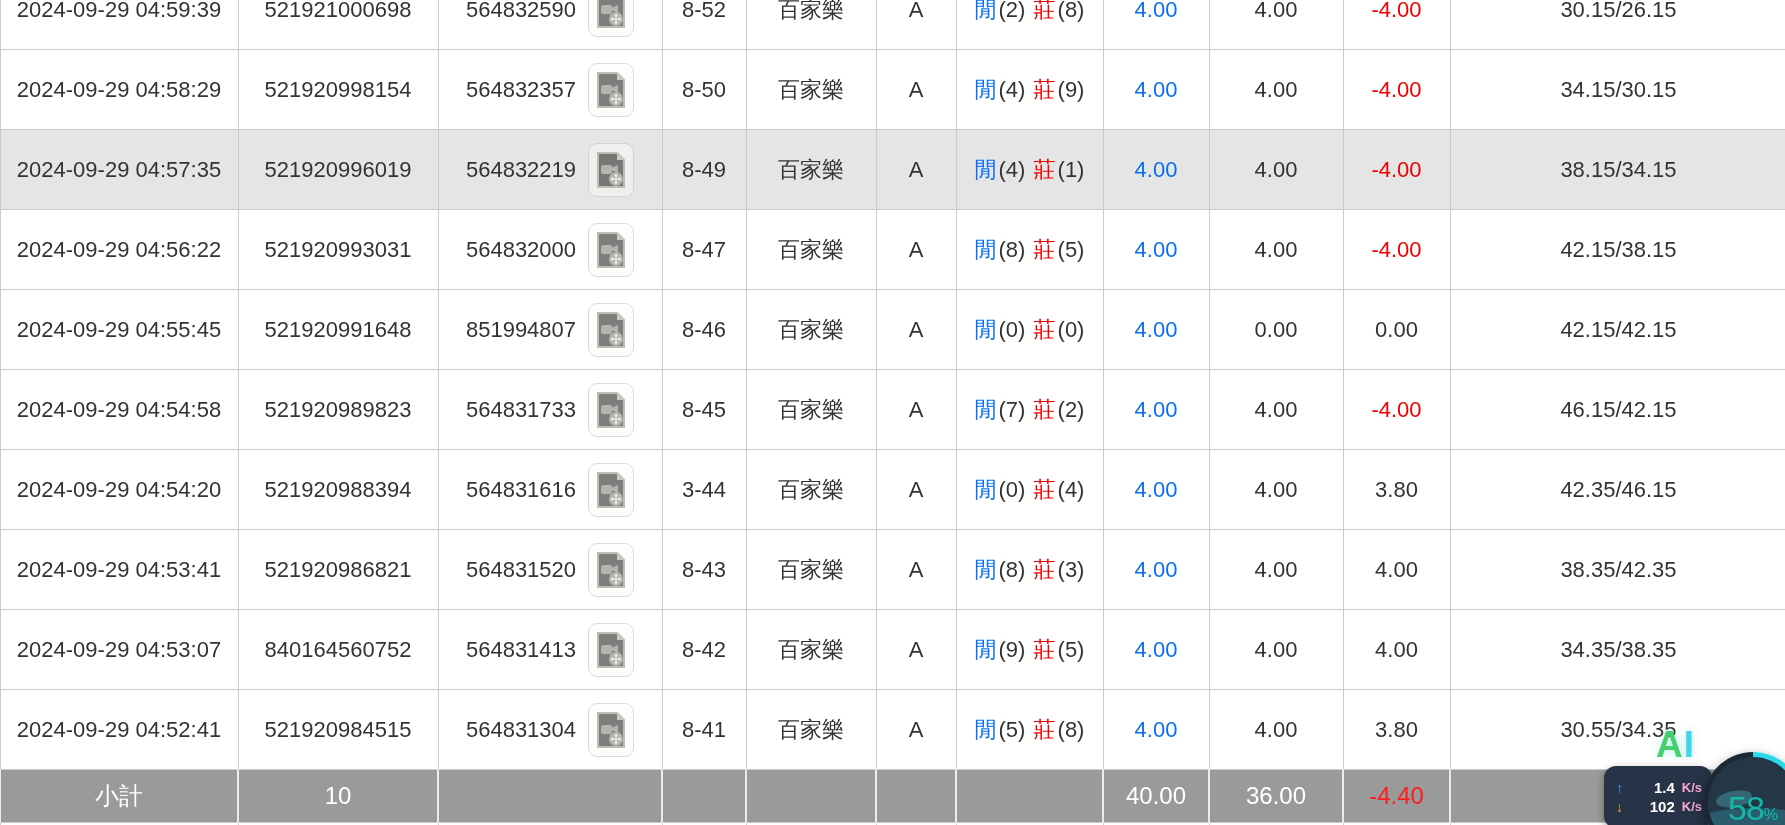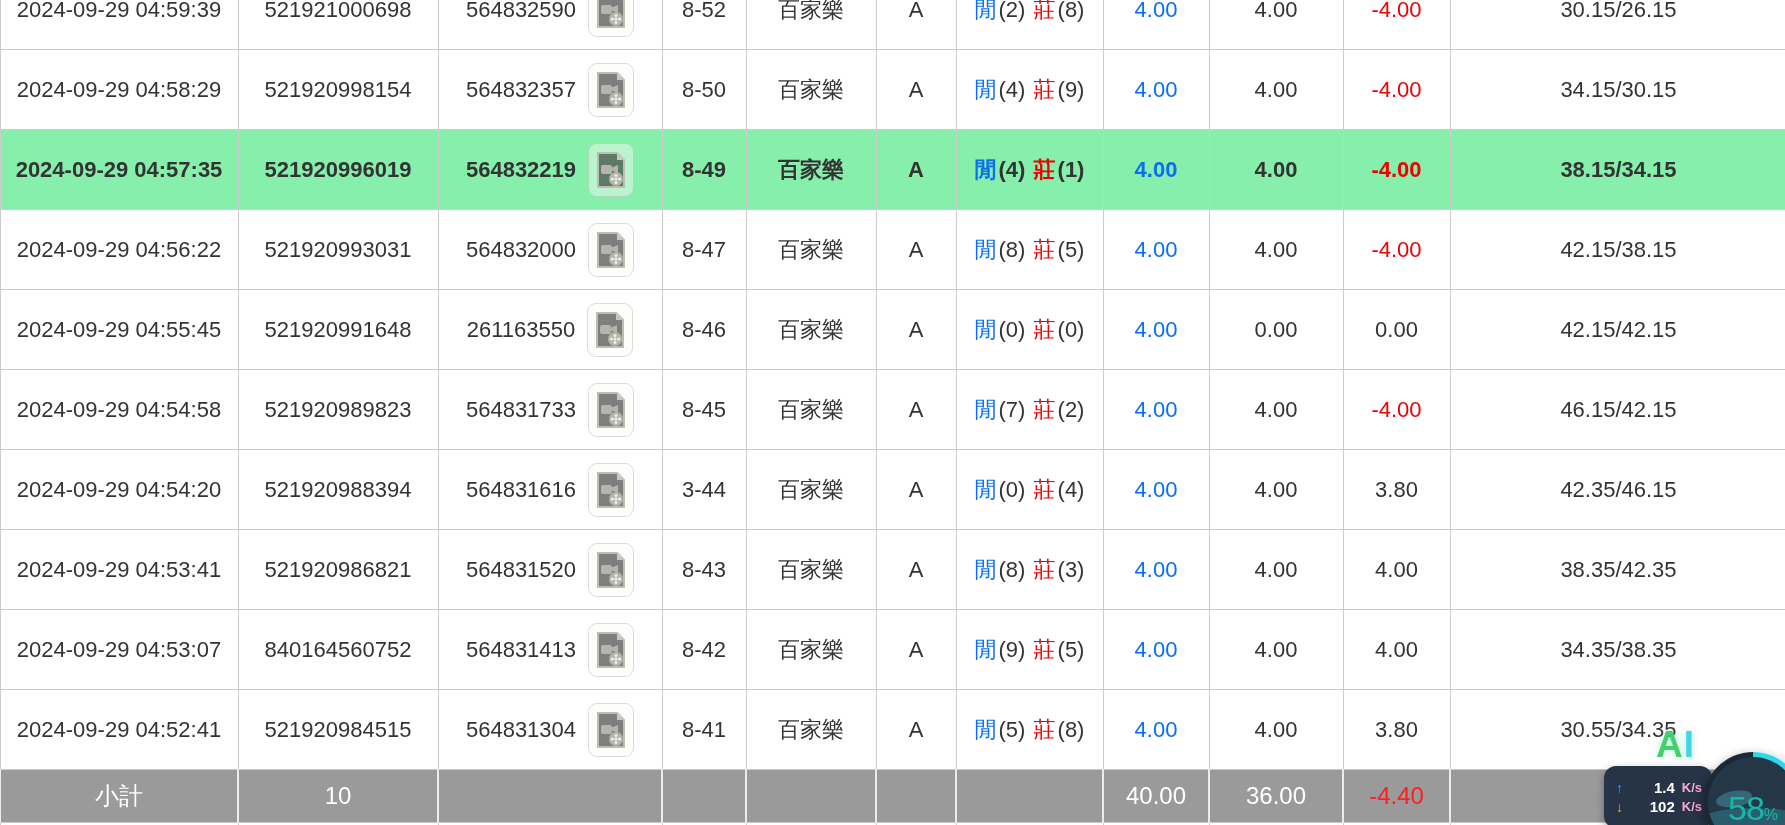--- a/index.html
+++ b/index.html
@@ -10,21 +10,21 @@
   }
   table.history {
     position:absolute; top:-31px; left:-1px; width:1787px;
     border-collapse:collapse; table-layout:fixed;
   }
   table.history td {
     border:1px solid #ccc; text-align:center; vertical-align:middle;
     font-size:22px; color:#333; background:#fff; overflow:hidden;
   }
   tr.data-row { height:80px; }
-  tr.data-row.hl td { background:#86efac;font-weight:bold; }
+  tr.data-row.hl td { background:#e5e5e5; }
   .gidcell { display:flex; align-items:center; justify-content:center; gap:12px; }
   .video-btn {
     display:inline-flex; align-items:center; justify-content:center;
     width:46px; height:54px; border:1px solid rgba(160,160,140,.35);
     border-radius:9px; background:rgba(250,250,248,.45); cursor:pointer; flex:0 0 auto;
   }
   .blue { color:#0a6ef5; }
   .red-t { color:#f00000; }
   .bet-link { color:#0a6ef5; text-decoration:none; cursor:pointer; }
   .result-cell span { padding:0 1px; }
@@ -241,21 +241,21 @@
       </td>
       <td>4.00</td>
       <td class="auto-neg neg">-4.00</td>
       <td>42.15/38.15</td>
     </tr>
         <tr class="data-row">
       <td>2024-09-29 04:55:45</td>
       <td>521920991648</td>
       <td>
         <div class="gidcell">
-          <span>261163550</span>
+          <span>851994807</span>
           <span class="video-btn">
             <svg width="30" height="36" viewBox="0 0 30 36">
               <path d="M2 1 h19 l7 7 v27 h-26 z" fill="#ececе6" fill-opacity="0.5" stroke="#bdbdb3" stroke-width="2"></path>
               <path d="M21 1 l7 7 h-7 z" fill="#c9c9c0"></path>
               <rect x="5" y="13" width="11" height="9" rx="2" fill="#b5b5ab"></rect>
               <path d="M16 15.5 l6 -2.5 v8 l-6 -2.5 z" fill="#b5b5ab"></path>
               <circle cx="20" cy="27" r="7" fill="#b5b5ab"></circle>
               <circle cx="20" cy="27" r="1.6" fill="#efefe9"></circle>
               <circle cx="20" cy="23.4" r="1.5" fill="#efefe9"></circle>
               <circle cx="20" cy="30.6" r="1.5" fill="#efefe9"></circle>

